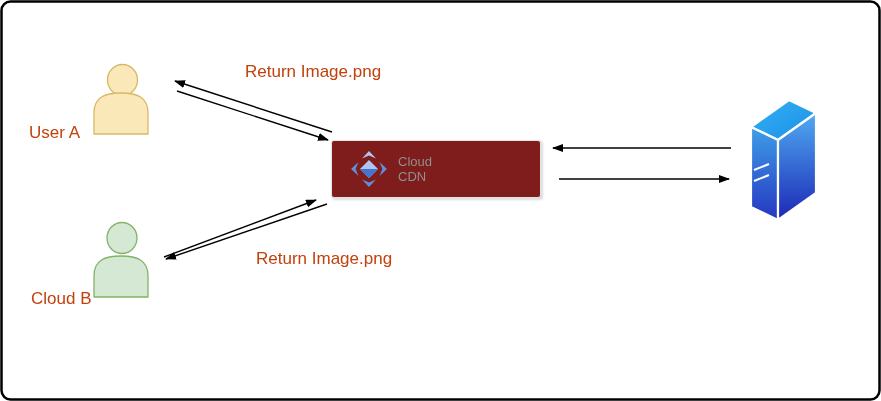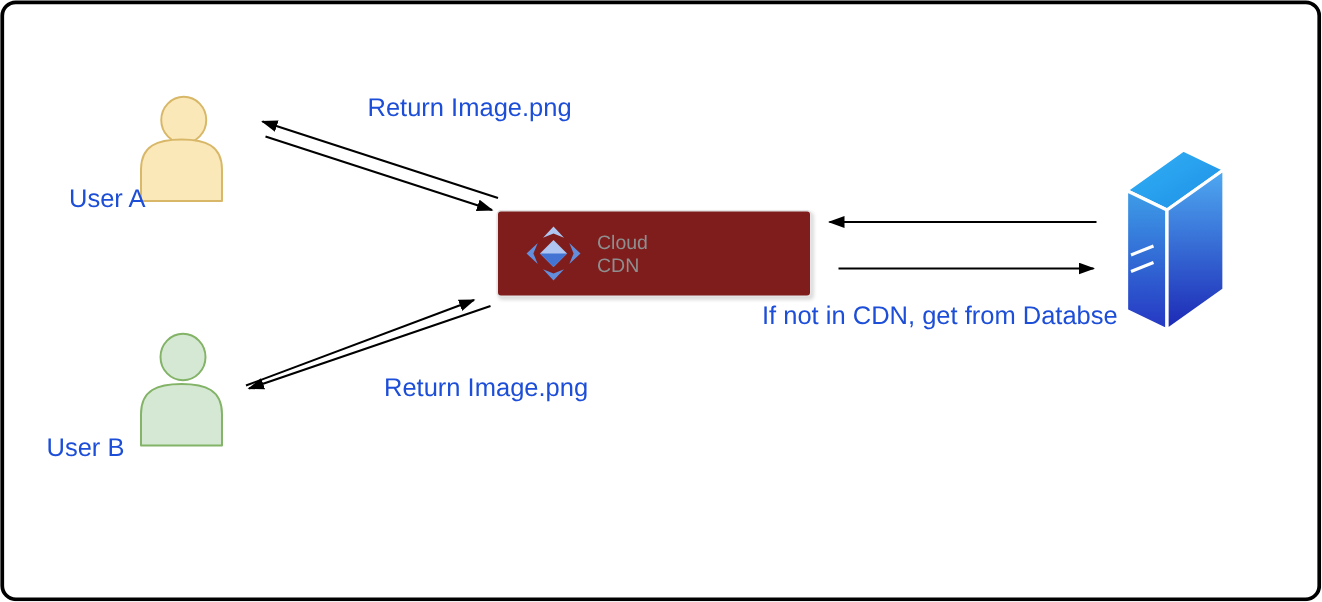--- a/index.html
+++ b/index.html
@@ -9,21 +9,21 @@
     width: 881px;
     height: 401px;
     overflow: hidden;
     background: #ffffff;
   }
   .diagram-svg { position: absolute; left: 0; top: 0; z-index: 1; }
   .lbl {
     position: absolute;
     z-index: 3;
     font-size: 17px;
-    color: #1d4ed8;
+    color: #c2410c;
     white-space: nowrap;
     line-height: 20px;
   }
   .cdn-node {
     position: absolute;
     z-index: 2;
     left: 331px;
     top: 140px;
     width: 210px;
     height: 58px;
@@ -112,19 +112,18 @@
       <path d="M20,38 L27,30.5 L20,33.4 L13,30.5 Z" fill="#628EDC"></path>
       <path d="M2,20 L9.5,13 L6.6,20 L9.5,27 Z" fill="#628EDC"></path>
       <path d="M38,20 L30.5,13 L33.4,20 L30.5,27 Z" fill="#628EDC"></path>
       <path d="M20,11 L29,20 L20,29 L11,20 Z" fill="#AEC6F1"></path>
       <path d="M11,20 L29,20 L20,29 Z" fill="#4374D4"></path>
     </svg>
     <div class="cdn-text">Cloud
 CDN</div>
   </div>
 
-  <div class="lbl" style="left:46px;  top:123px;text-align:right;">User A</div>
-  <div class="lbl" style="left:31px;  top:289px;">User B</div>
+  <div class="lbl" style="left:29px;  top:123px;text-align:right;">User A</div>
+  <div class="lbl" style="left:31px;  top:289px;">Cloud B</div>
   <div class="lbl" style="left:245px; top:62px;">Return Image.png</div>
   <div class="lbl" style="left:256px; top:249px;">Return Image.png</div>
-  <div class="lbl" style="left:508px; top:201px;">If not in CDN, get from Databse</div>
 
 </div>
 
 </body></html>

